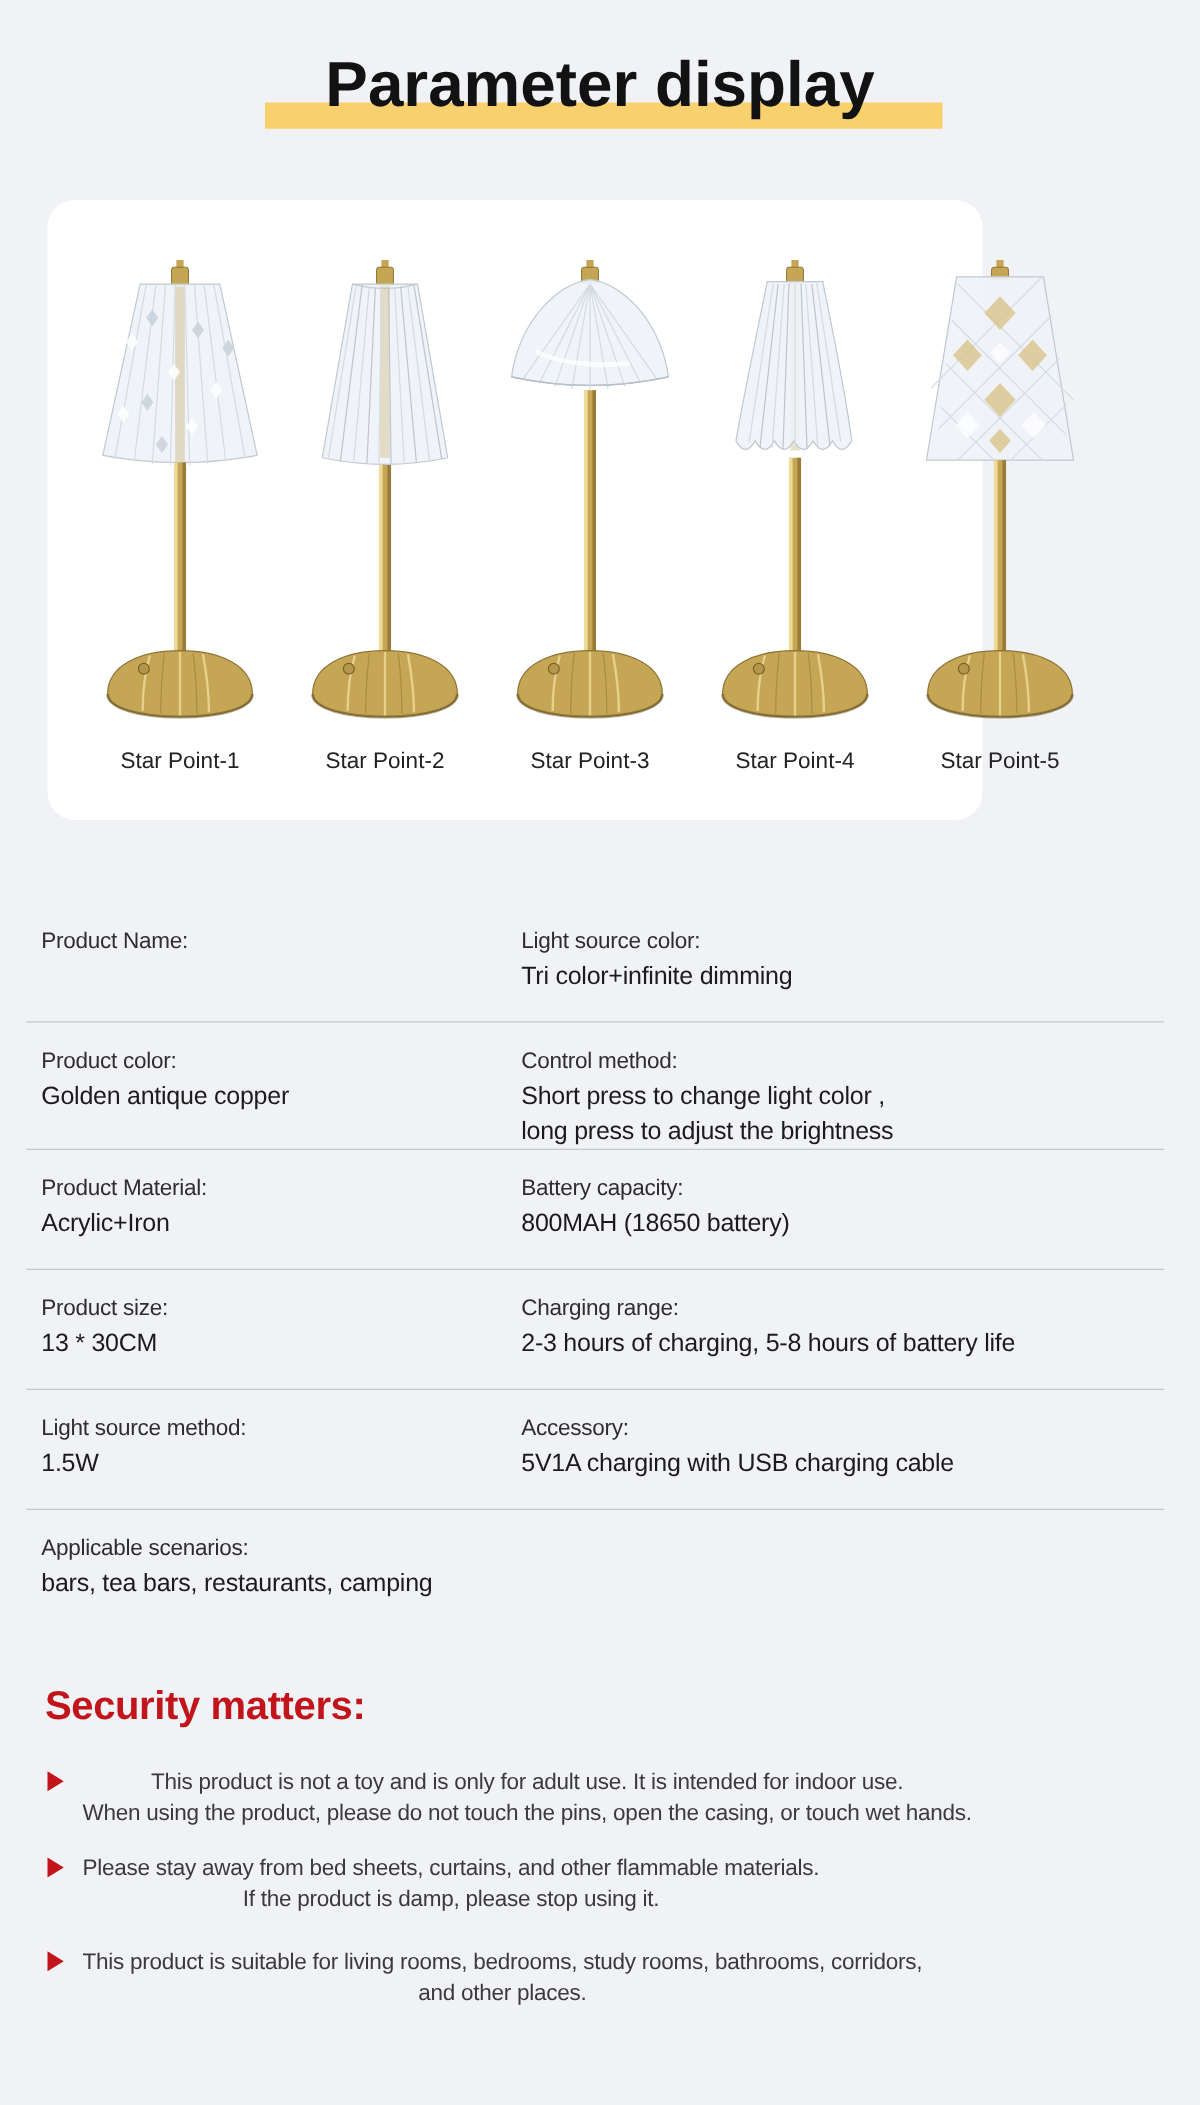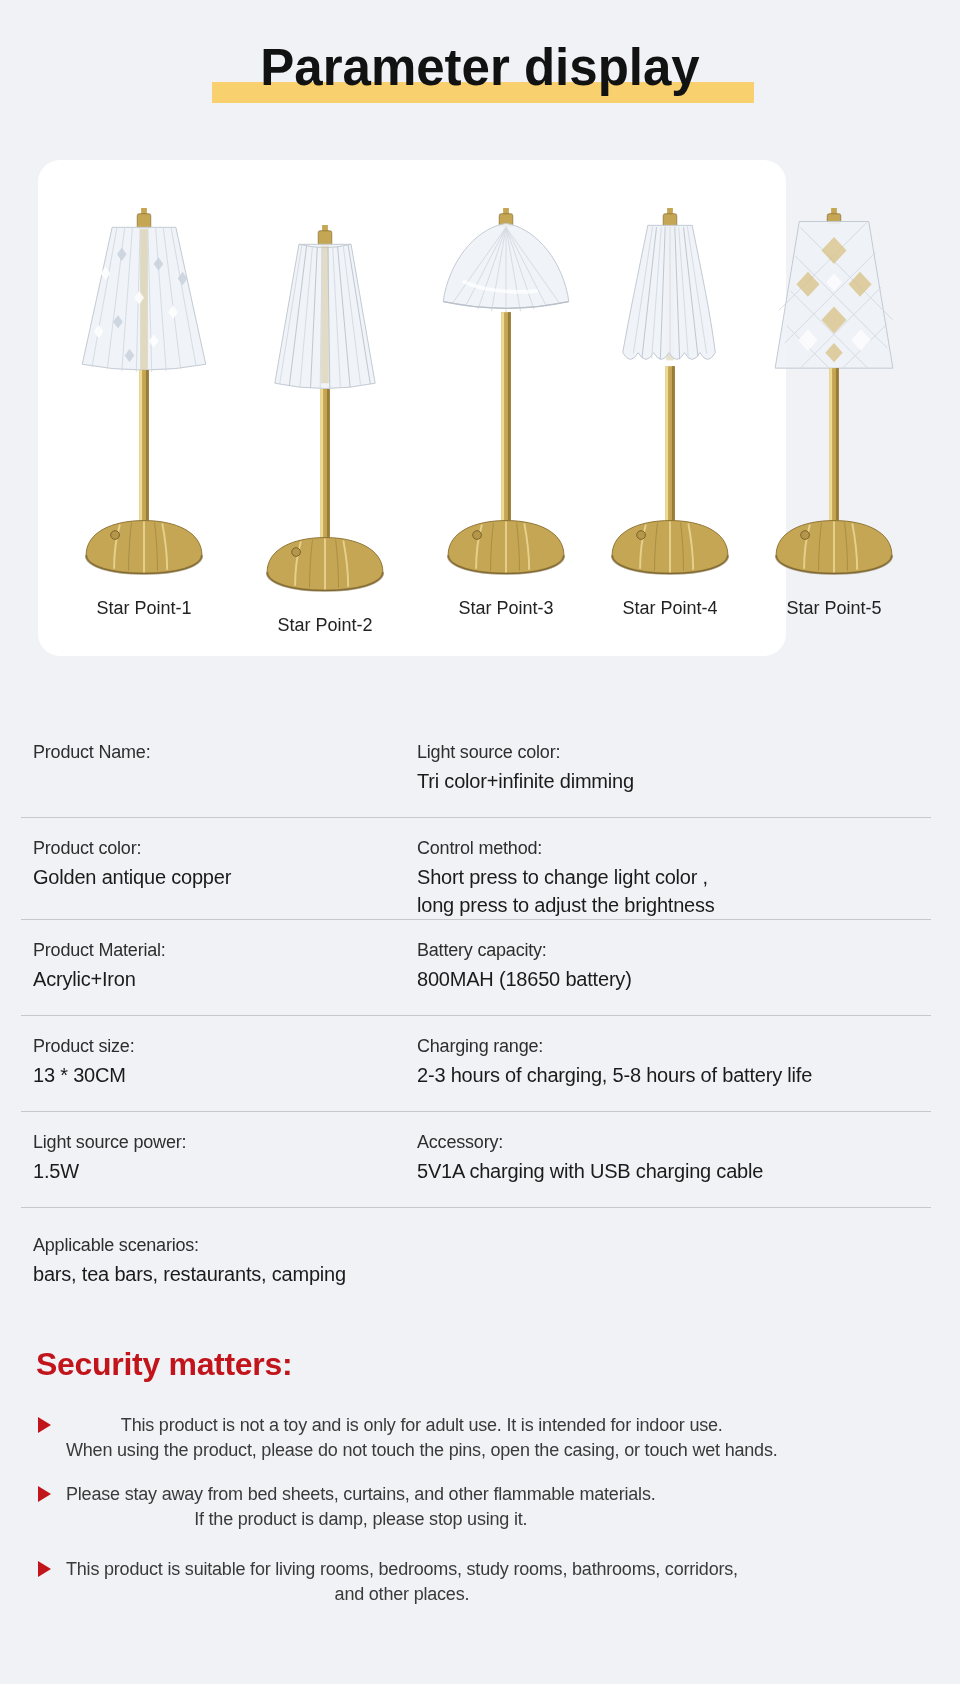--- a/index.html
+++ b/index.html
@@ -19,21 +19,21 @@
   .card{position:absolute;top:160px;left:38px;width:748px;height:496px;
     background:var(--card,#ffffff);border-radius:22px;}
   .lamps{display:flex;justify-content:space-between;padding:46px 24px 0;}
   .lamp{width:164px;display:flex;flex-direction:column;align-items:center;}
   .lamp svg{width:164px;height:386px;display:block;}
   .lamp-label{margin-top:6px;font-size:18px;color:#222;letter-spacing:0;}
   
   .specs{position:absolute;top:722px;left:21px;width:910px;}
   .spec-row{display:flex;align-items:flex-start;box-sizing:border-box;
     min-height:96px;padding:18px 0 0;border-bottom:1px solid var(--divider,#c8c8c8);}
-  .spec-row.no-border{border-bottom:none;min-height:80px;align-items:flex-end;}
+  .spec-row.no-border{border-bottom:none;min-height:80px;}
   .spec-cell{box-sizing:border-box;}
   .spec-cell.left{width:396px;padding-left:12px;}
   .spec-cell.right{flex:1;}
   .spec-label{font-size:18px;line-height:24px;color:#2e2e2e;letter-spacing:-0.2px;}
   .spec-value{font-size:20px;line-height:28px;color:#1b1b1b;letter-spacing:-0.2px;
     margin-top:3px;white-space:pre-line;}
   
   .security{position:absolute;top:1346px;left:36px;width:888px;}
   .security-heading{margin:0 0 30px;font-size:32px;font-weight:700;
     color:var(--accent_red,#c1151b);letter-spacing:-0.3px;}
@@ -84,21 +84,21 @@
         <rect x="87" y="170" width="3" height="160" fill="#9a7c39"></rect>
         <path d="M25,362 C25,338 52,326 85,326 C118,326 145,338 145,362 C145,374 118,381 85,381 C52,381 25,374 25,362 Z" fill="#c5a654" stroke="#8e7233" stroke-width="1"></path>
         <path d="M60,330 C56,344 54,362 54,376 M85,327 L85,380 M104,329 C107,345 109,362 109,377" stroke="#eedb9a" stroke-width="2" fill="none" opacity="0.8"></path>
         <path d="M72,328 C70,345 69,362 69,378 M96,328 C98,345 99,362 99,378" stroke="#8e7233" stroke-width="1" fill="none" opacity="0.5"></path>
         <path d="M25,362 C25,374 52,381 85,381 C118,381 145,374 145,362" fill="none" stroke="#6e5826" stroke-width="2.5" opacity="0.55"></path>
         <circle cx="55" cy="341" r="4.5" fill="#b6964a" stroke="#7a6128"></circle>
       </svg>
       <figcaption class="lamp-label">Star Point-1</figcaption>
     </figure>
 
-    <figure class="lamp" style="margin:17px">
+    <figure class="lamp" style="margin:0">
       <svg viewBox="0 0 170 400">
         <rect x="82" y="2" width="6" height="8" fill="#c5a654"></rect>
         <rect x="78" y="8" width="14" height="15" rx="2" fill="#c5a654" stroke="#8e7233" stroke-width="0.8"></rect>
         <path class="shade" d="M58,22 L112,22 L137,166 Q85,177 33,166 Z"></path>
         <path d="M58,22 Q85,29 112,22" fill="none" stroke="#c3cad2" stroke-width="1"></path>
         <rect x="81" y="24" width="8" height="142" fill="#d0c08c" opacity="0.45"></rect>
         <path class="rib" d="M61,23 L38,167 M72,24 L59,170 M82,25 L80,171 M93,25 L101,171 M104,24 L122,169"></path>
         <path class="rib2" d="M66,23 L48,169 M77,25 L70,171 M88,25 L90,171 M98,24 L111,170 M109,23 L132,167"></path>
         <rect x="80" y="172" width="10" height="158" fill="#c5a654"></rect>
         <rect x="80" y="172" width="3" height="158" fill="#eedb9a"></rect>
@@ -224,21 +224,21 @@
       <div class="spec-value">13 * 30CM</div>
     </div>
     <div class="spec-cell right">
       <div class="spec-label">Charging range:</div>
       <div class="spec-value">2-3 hours of charging, 5-8 hours of battery life</div>
     </div>
   </div>
 
   <div class="spec-row">
     <div class="spec-cell left">
-      <div class="spec-label">Light source power:</div>
+      <div class="spec-label">Light source method:</div>
       <div class="spec-value">1.5W</div>
     </div>
     <div class="spec-cell right">
       <div class="spec-label">Accessory:</div>
       <div class="spec-value">5V1A charging with USB charging cable</div>
     </div>
   </div>
 
   <div class="spec-row no-border">
     <div class="spec-cell left" style="width:auto;">

